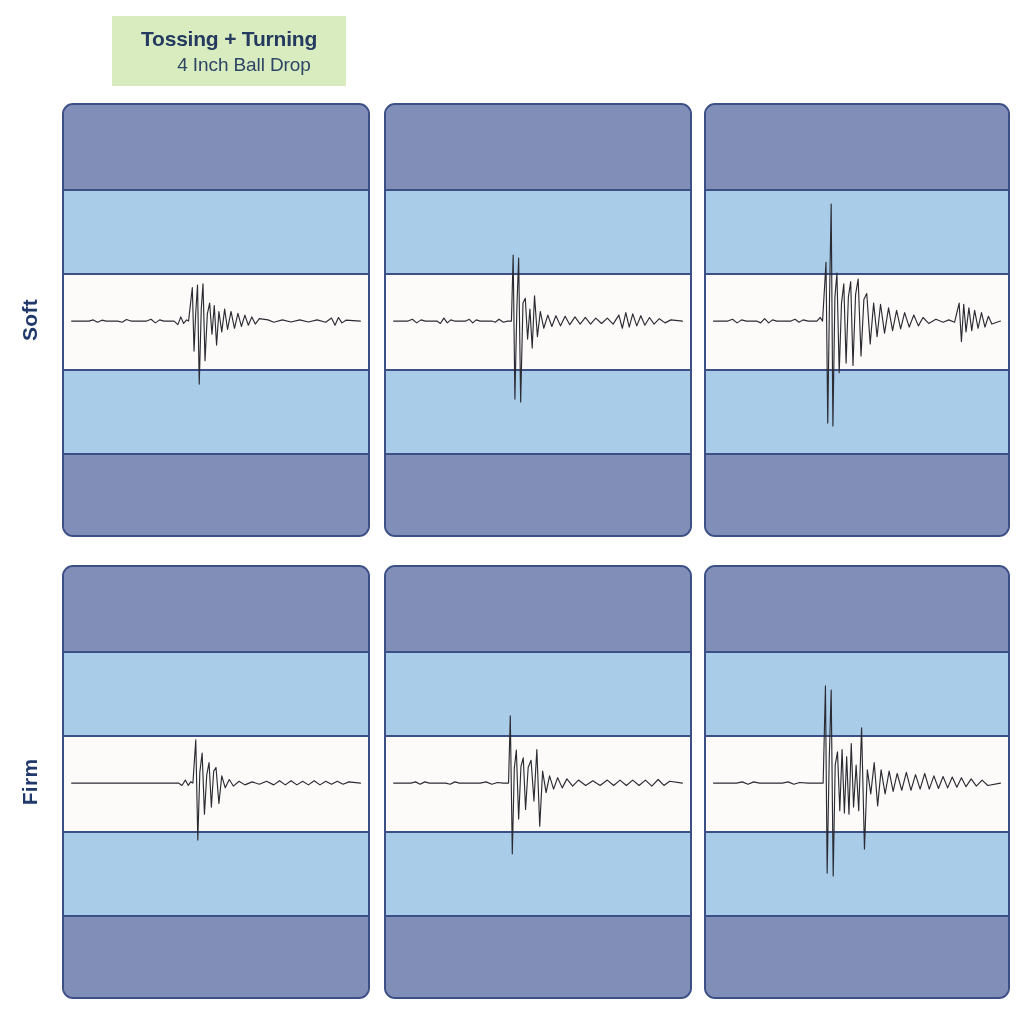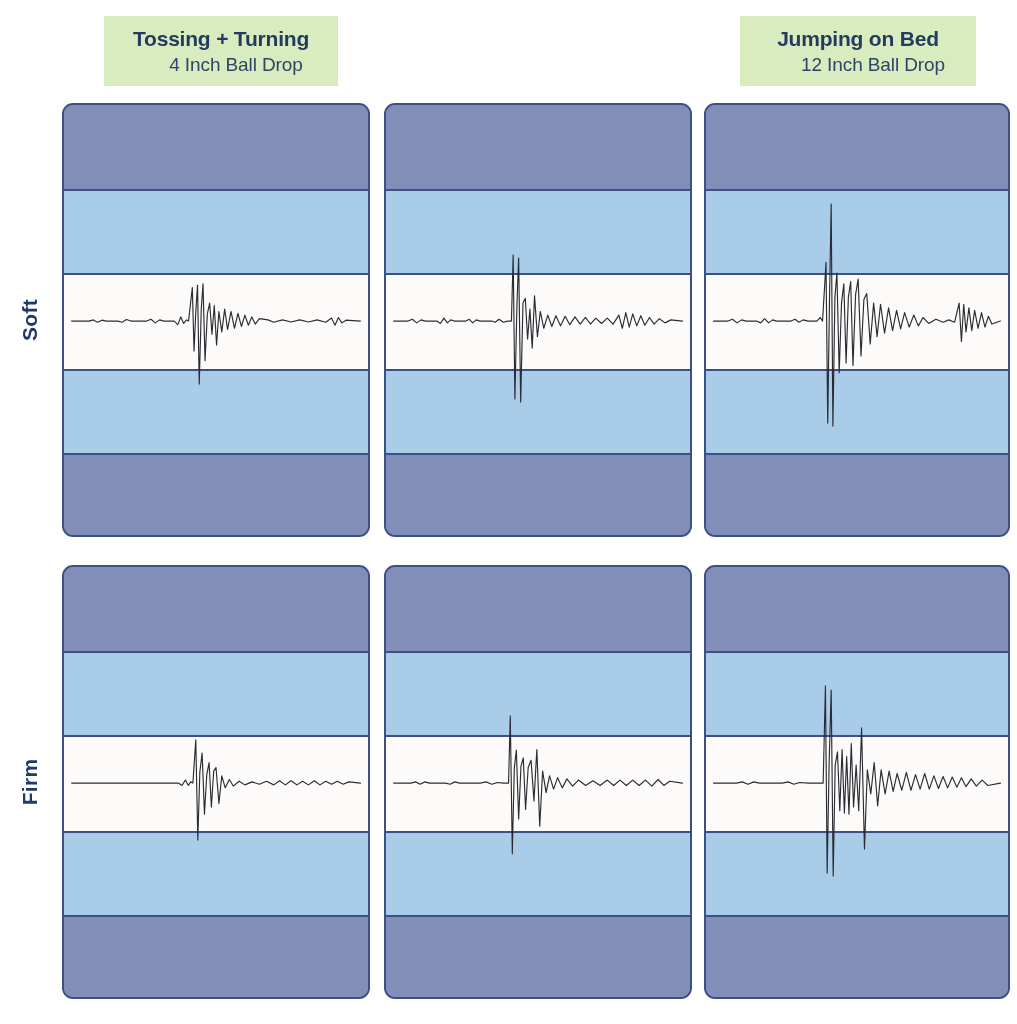--- a/index.html
+++ b/index.html
@@ -105,27 +105,23 @@
     stroke-width: 1.15;
     stroke-linejoin: round;
     stroke-linecap: round;
     vector-effect: non-scaling-stroke;
   }
 </style>
 </head>
 <body>
 
 <div id="header-row">
-    <div class="header-cell" style="left: 104px; width: 234px;">
+    <div class="header-cell" style="left: 112px; width: 234px;">
       <div class="header-title">Tossing + Turning</div>
       <div class="header-sub">4 Inch Ball Drop</div>
-    </div>
-    <div class="header-cell" style="left: 740px; width: 236px;">
-      <div class="header-title">Jumping on Bed</div>
-      <div class="header-sub">12 Inch Ball Drop</div>
     </div>
   </div>
 
 <div class="row-label" id="row-label-0" style="top: 103px; height: 434px;">
   <span>Soft</span>
 </div>
 <div class="row-label" id="row-label-1" style="top: 565px; height: 434px;">
   <span>Firm</span>
 </div>
 

